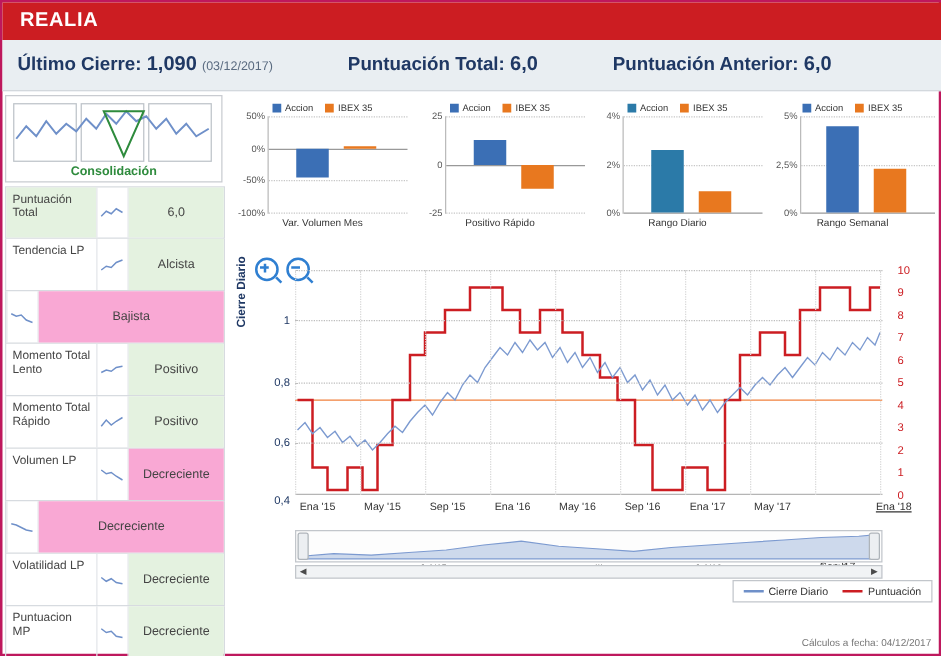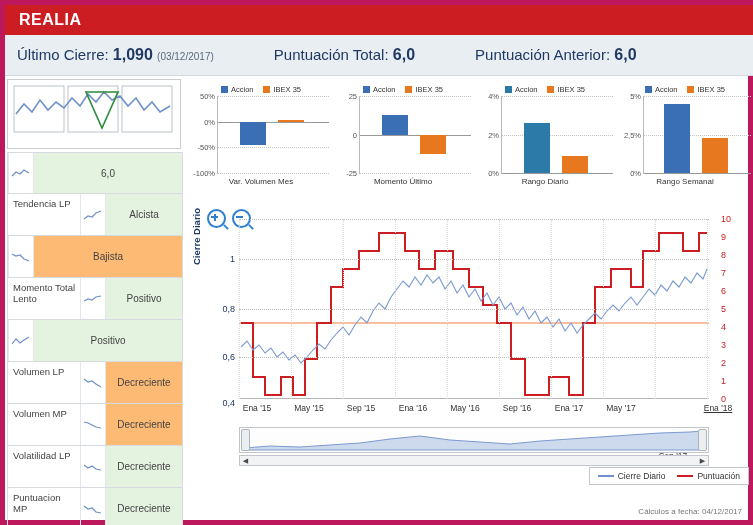--- a/index.html
+++ b/index.html
@@ -4,35 +4,35 @@
 <style>
   html,body{margin:0;padding:0;}
   body{
     width:753px;height:525px;
     background:#ffffff;
     font-family:"Liberation Sans", sans-serif;
     font-size:11px;
     color:#333;
     overflow:hidden;
   }
-  .frame{position:relative;width:753px;height:525px;box-sizing:border-box;border:5px solid #be185d;}
+  .frame{position:relative;width:753px;height:525px;box-sizing:border-box;border:2px solid #be185d;}
   
   .titlebar{
     position:absolute;left:0;top:0;width:751px;height:30px;
     background:#cc1d22;color:#fff;
     display:flex;align-items:center;
   }
   .titlebar .tname{font-size:16px;font-weight:bold;letter-spacing:.5px;padding-left:14px;}
   .subbar{
     position:absolute;left:0;top:30px;width:751px;height:40px;
     background:#e9eef2;border-bottom:1px solid #d3d8dd;
     display:flex;align-items:center;
   }
   .sb-item{color:#1f3864;font-size:15px;white-space:nowrap;}
-  .sb-item .lbl{font-weight:normal;}
+  .sb-item .lbl{font-weight:bold;}
   .sb-item .val{font-weight:bold;font-size:16px;}
   .sb-item .sm{font-size:10px;color:#5a6b80;}
   .sb1{margin-left:12px;}
   .sb2{margin-left:60px;}
   .sb3{margin-left:60px;}
 
   
   .leftcol{position:absolute;left:2px;top:74px;width:176px;}
   .patternbox{
     width:174px;height:70px;border:1px solid #c9ccd1;background:#fff;
@@ -54,21 +54,21 @@
   }
   .row .rspark{
     width:26px;border-left:1px solid #e3e6ea;border-right:1px solid #e3e6ea;
     display:flex;align-items:center;justify-content:center;box-sizing:border-box;
   }
   .row .rval{
     flex:1;display:flex;align-items:center;justify-content:center;
     font-size:10px;color:#444;box-sizing:border-box;
   }
   .bg-green{background:#e4f2e0;}
-  .bg-orange{background:#fdba74;text-align:center;}
+  .bg-orange{background:#f9a8d4;text-align:center;}
   .bg-greenlight{background:#e4f2e0;}
   .lab-green{background:#e4f2e0;}
 
   
   .minis{position:absolute;left:186px;top:80px;width:562px;height:118px;}
   .mini{position:absolute;top:0;height:118px;}
   .mini .legend{display:flex;gap:10px;justify-content:center;font-size:7.5px;color:#333;margin-bottom:2px;}
   .mini .legend i{display:inline-block;width:7px;height:7px;margin-right:3px;vertical-align:-1px;}
   .mini .plot{position:relative;height:78px;}
   .mini .axis{position:absolute;left:0;top:0;bottom:0;width:26px;}
@@ -141,24 +141,26 @@
   <div class="leftcol">
 
     <div class="patternbox">
       <svg width="172" height="68" viewBox="0 0 172 68">
         <rect x="6" y="6" width="50" height="46" fill="none" stroke="#bdc3c9"></rect>
         <rect x="60" y="6" width="50" height="46" fill="none" stroke="#bdc3c9"></rect>
         <rect x="114" y="6" width="50" height="46" fill="none" stroke="#bdc3c9"></rect>
         <polyline points="8,34 16,24 24,32 32,20 40,30 48,22 56,28 64,18 72,26 80,14 88,22 96,12 104,20 112,16 120,26 128,18 136,30 144,22 152,32 162,26" fill="none" stroke="#6f90c9" stroke-width="1.6"></polyline>
         <polygon points="78,12 110,12 94,48" fill="none" stroke="#2e8b3d" stroke-width="1.6"></polygon>
       </svg>
+      <div class="plabel">Consolidación</div>
     </div>
 
     <div class="rows">
       <div class="row">
+        <div class="rlabel lab-green">Puntuación Total</div>
         <div class="rspark">
           <svg width="20" height="14">
               <polyline points="1,10 5,6 9,8 13,4 18,7" fill="none" stroke="#6f90c9" stroke-width="1.2"></polyline>
             </svg>
         </div>
         <div class="rval bg-green">6,0</div>
       </div>
       <div class="row">
         <div class="rlabel">Tendencia LP</div>
         <div class="rspark">
@@ -179,38 +181,38 @@
       <div class="row">
         <div class="rlabel">Momento Total Lento</div>
         <div class="rspark">
           <svg width="20" height="14">
               <polyline points="1,9 5,7 9,8 13,5 18,4" fill="none" stroke="#6f90c9" stroke-width="1.2"></polyline>
             </svg>
         </div>
         <div class="rval bg-green">Positivo</div>
       </div>
       <div class="row">
+        <div class="rlabel">Momento Total Rápido</div>
         <div class="rspark">
           <svg width="20" height="14">
               <polyline points="1,10 5,5 9,9 13,6 18,3" fill="none" stroke="#6f90c9" stroke-width="1.2"></polyline>
             </svg>
         </div>
         <div class="rval bg-green">Positivo</div>
       </div>
       <div class="row">
         <div class="rlabel">Volumen LP</div>
         <div class="rspark">
           <svg width="20" height="14">
               <polyline points="1,3 5,6 9,5 13,8 18,11" fill="none" stroke="#6f90c9" stroke-width="1.2"></polyline>
             </svg>
         </div>
         <div class="rval bg-orange">Decreciente</div>
       </div>
       <div class="row">
-        <div class="rlabel">Volumen MP</div>
         <div class="rspark">
           <svg width="20" height="14">
               <polyline points="1,4 5,5 9,7 13,9 18,10" fill="none" stroke="#6f90c9" stroke-width="1.2"></polyline>
             </svg>
         </div>
         <div class="rval bg-orange">Decreciente</div>
       </div>
       <div class="row">
         <div class="rlabel">Volatilidad LP</div>
         <div class="rspark">
@@ -270,21 +272,21 @@
           <span style="top:99%">-25</span>
         </div>
         <div class="zone">
           <div class="grid" style="top:0"></div>
           <div class="zeroline" style="top:50%"></div>
           <div class="grid" style="top:99%"></div>
           <div class="bar" style="left:22px;top:24%;height:26%;background:#3b6fb5;"></div>
           <div class="bar" style="left:60px;top:50%;height:24%;background:#e8781f;"></div>
         </div>
       </div>
-      <div class="cap">Momento Último</div>
+      <div class="cap">Positivo Rápido</div>
     </div>
 
     <div class="mini" style="left:284px;width:140px;">
       <div class="legend">
         <span><i style="background:#2b7aa8"></i><span>Accion</span></span>
         <span><i style="background:#e8781f"></i><span>IBEX 35</span></span>
       </div>
       <div class="plot">
         <div class="axis">
           <span style="top:0%">4%</span>

